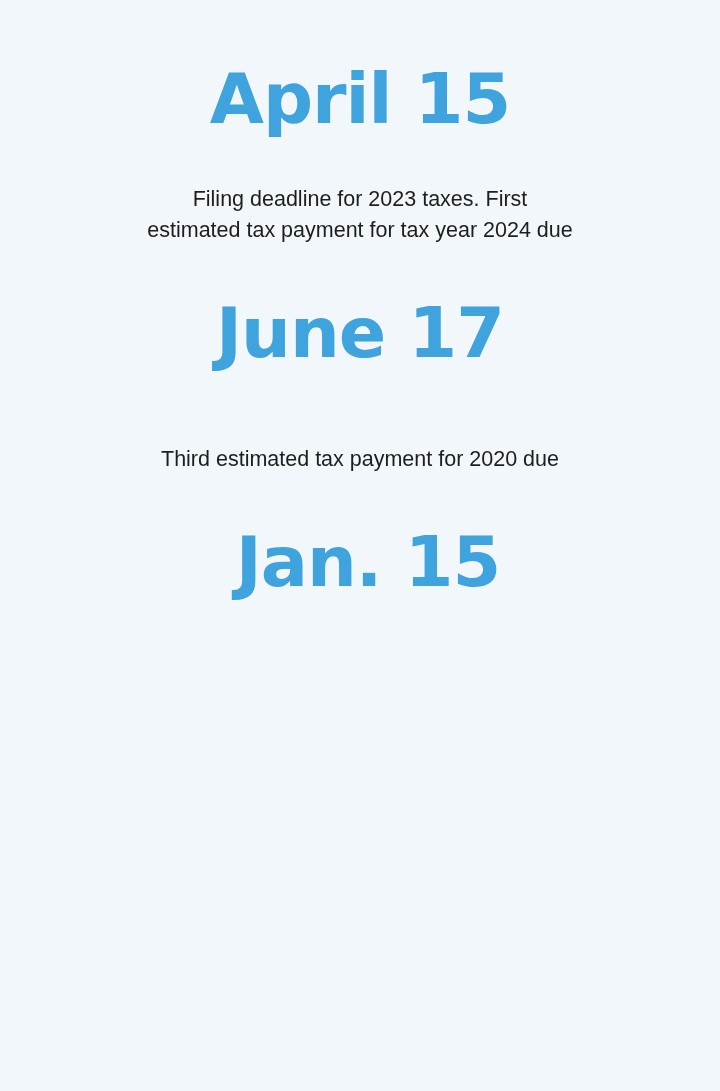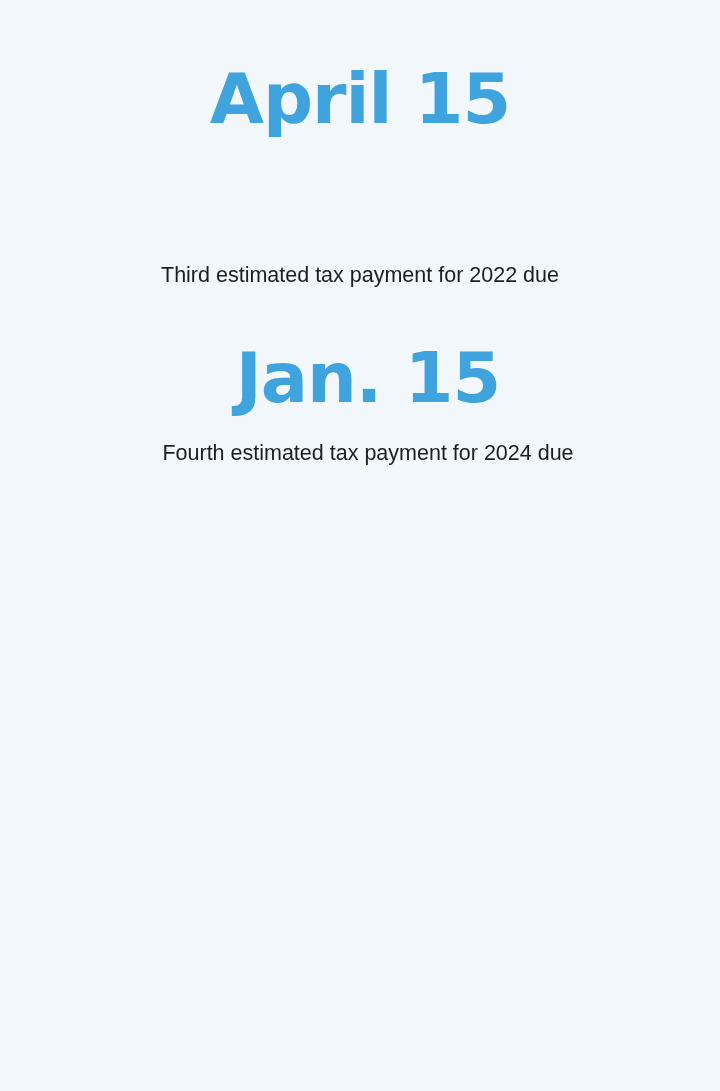--- a/index.html
+++ b/index.html
@@ -23,20 +23,21 @@
     justify-content: flex-start;
     align-items: center;
     padding-top: 62px;
   }
   .entry {
     width: 100%;
     display: flex;
     flex-direction: column;
     align-items: center;
     margin-bottom: 50px;
+    gap: 24px;
   }
   .entry:last-child {
     margin-bottom: 0;
     margin-left: 16px;
   }
   .date {
     color: #3fa3dd;
     font-family: "DejaVu Sans", sans-serif;
     font-size: 70px;
     font-weight: bold;
@@ -55,27 +56,28 @@
     margin: 0;
   }
 </style>
 </head>
 <body>
 
 <div class="page">
 
   <div class="entry">
     <div class="date">April 15</div>
+    <div class="desc">Filing deadline for 2023 taxes. First estimated tax payment for tax year 2024 due</div>
   </div>
 
   <div class="entry">
+    <div class="date">June 17</div>
   </div>
 
   <div class="entry">
-    <div class="desc">Third estimated tax payment for 2022 due</div>
+    <div class="desc">Third estimated tax payment for 2020 due</div>
   </div>
 
   <div class="entry">
     <div class="date">Jan. 15</div>
-    <div class="desc">Fourth estimated tax payment for 2024 due</div>
   </div>
 
 </div>
 
 </body></html>

